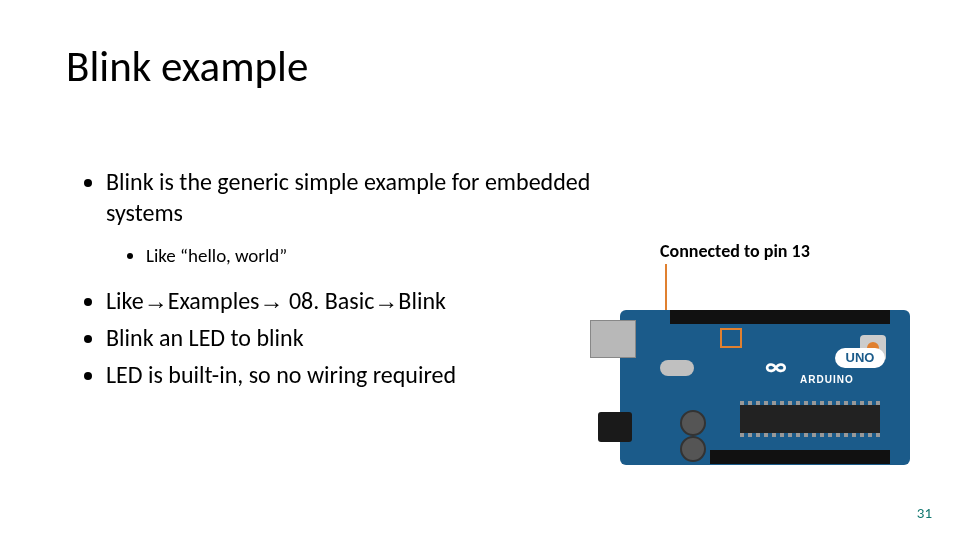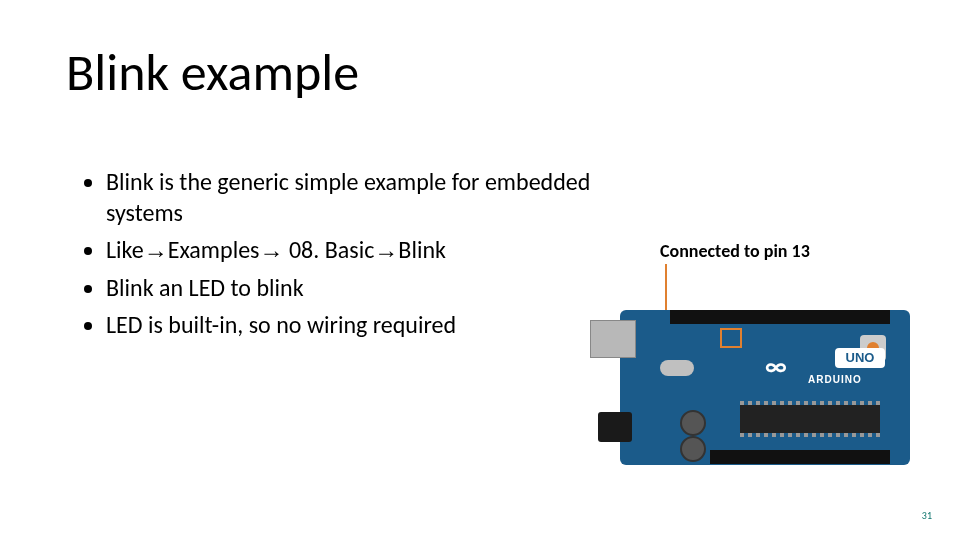--- a/index.html
+++ b/index.html
@@ -1,26 +1,26 @@
 <!DOCTYPE html>
 <html><head>
 <meta charset="utf-8">
 <style>
   html,body{margin:0;padding:0;width:960px;height:540px;background:#fff;
     font-family:"Segoe UI","Calibri",Arial,sans-serif;color:#000;position:relative;overflow:hidden}
   .slide{position:relative;width:960px;height:540px}
-  .title{position:absolute;left:66px;top:40px;font-size:52px;font-weight:400;color:#000}
+  .title{position:absolute;left:66px;top:40px;font-size:43px;font-weight:400;color:#000}
   .body{position:absolute;left:66px;top:150px;width:560px;font-size:24px;line-height:1.3}
   .body ul{margin:16px;padding-left:24px}
   .body li{margin-bottom:6px}
   .sub{list-style:disc;font-size:19px;margin-left:24px;margin-top:4px}
   .sub li{margin-bottom:4px}
   .arrow{font-family:Arial,sans-serif}
   .callout{position:absolute;left:660px;top:240px;font-size:18px;font-weight:700}
-  .page{position:absolute;right:28px;bottom:18px;font-size:10px;color:#0f766e}
+  .page{position:absolute;right:28px;bottom:18px;font-size:15px;color:#0f766e}
   
   .board{position:absolute;left:560px;top:290px;width:370px;height:190px}
   .pcb{position:absolute;left:60px;top:20px;width:290px;height:155px;
     background:#1b5b8a;border-radius:6px}
   .usb{position:absolute;left:30px;top:30px;width:44px;height:36px;
     background:#b8b8b8;border:1px solid #888}
   .pwrjack{position:absolute;left:38px;top:122px;width:34px;height:30px;
     background:#1a1a1a;border-radius:3px}
   .hdrTop{position:absolute;left:110px;top:20px;width:220px;height:14px;background:#111}
   .hdrBot{position:absolute;left:150px;top:160px;width:180px;height:14px;background:#111}
@@ -28,38 +28,41 @@
   .chip::after{content:"";position:absolute;left:0;top:-4px;width:100%;height:4px;
     background:repeating-linear-gradient(90deg,#999 0 4px,transparent 4px 8px)}
   .chip::before{content:"";position:absolute;left:0;bottom:-4px;width:100%;height:4px;
     background:repeating-linear-gradient(90deg,#999 0 4px,transparent 4px 8px)}
   .reset{position:absolute;left:300px;top:45px;width:26px;height:26px;background:#ccc;border-radius:4px}
   .reset::after{content:"";position:absolute;left:7px;top:7px;width:12px;height:12px;background:#e08030;border-radius:50%}
   .crystal{position:absolute;left:100px;top:70px;width:34px;height:16px;background:#c0c0c0;border-radius:8px}
   .cap1,.cap2{position:absolute;width:22px;height:22px;border-radius:50%;background:#555;border:2px solid #333}
   .cap1{left:120px;top:120px}.cap2{left:120px;top:146px}
   .infinity{position:absolute;left:205px;top:60px;color:#fff;font-size:26px;font-weight:700}
-  .uno{position:absolute;left:275px;top:58px;width:50px;height:20px;background:#fff;border-radius:4px;
+  .uno{position:absolute;left:275px;top:58px;width:50px;height:20px;background:#fff;border-radius:10px;
     color:#1b5b8a;font:700 13px/20px Arial;text-align:center}
-  .ardlbl{position:absolute;left:248px;top:84px;color:#fff;font:700 10px Arial;letter-spacing:1px}
+  .ardlbl{position:absolute;left:240px;top:84px;color:#fff;font:700 10px Arial;letter-spacing:1px}
   .ledbox{position:absolute;left:160px;top:38px;width:18px;height:16px;border:2px solid #e08030}
   .ptr{position:absolute;left:665px;top:264px;width:2px;height:62px;background:#e08030}
   .ptr::after{content:"";position:absolute;left:-4px;bottom:-2px;border:5px solid transparent;border-top:10px solid #e08030}
 </style>
 </head>
 <body>
 
 <div class="slide">
 
   <div class="title">Blink example</div>
 
   <div class="body">
     <ul>
       <li>
         <span>Blink is the generic simple example for embedded systems</span>
+        <ul class="sub">
+          <li>Like “hello, world”</li>
+        </ul>
       </li>
       <li>
         <span>Like</span><span class="arrow">→</span><span>Examples</span><span class="arrow">→</span><span> 08. Basic</span><span class="arrow">→</span><span>Blink</span>
       </li>
       <li>Blink an LED to blink</li>
       <li>LED is built-in, so no wiring required</li>
     </ul>
   </div>
 
   <div class="callout">Connected to pin 13</div>

